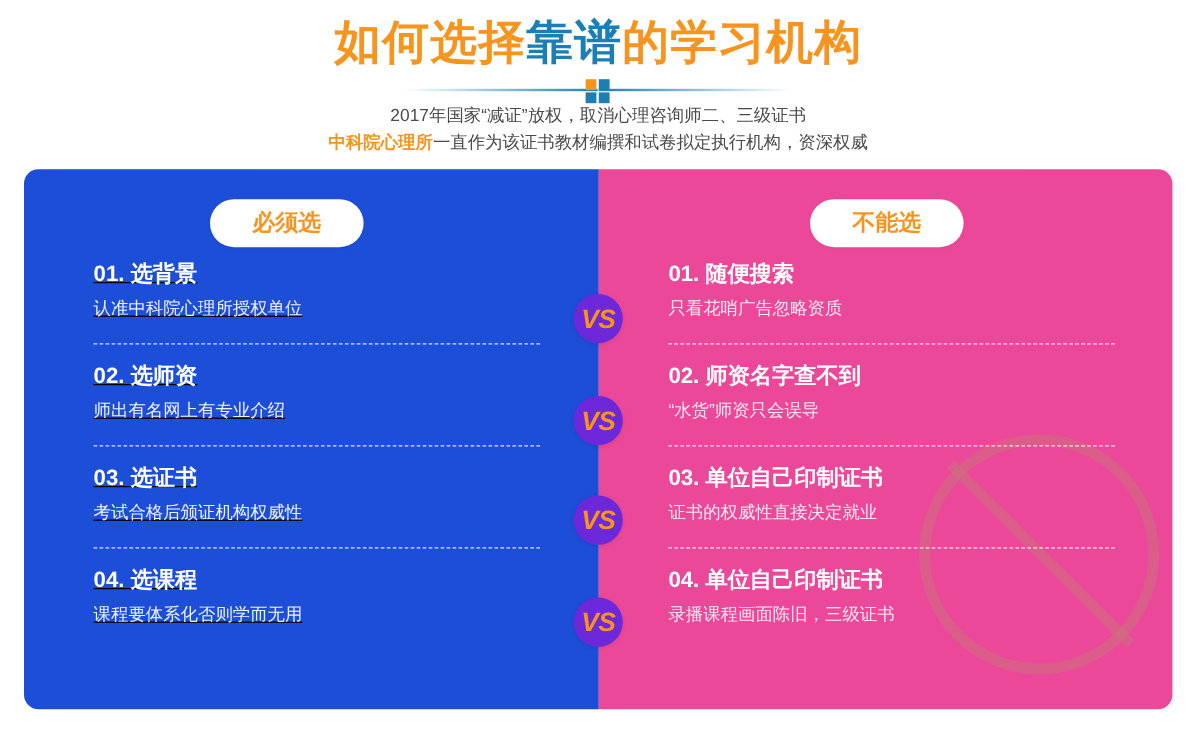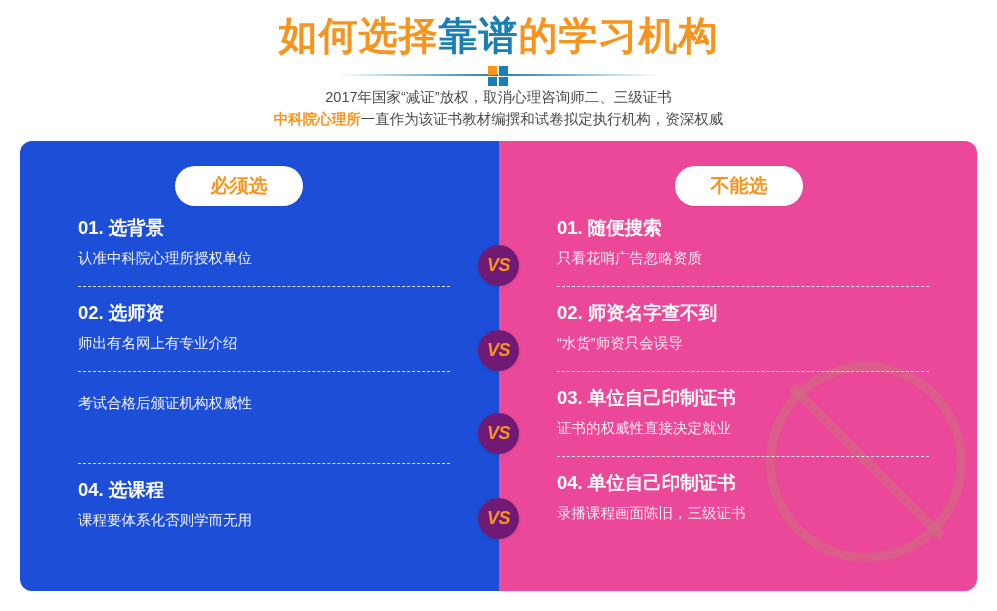--- a/index.html
+++ b/index.html
@@ -89,44 +89,44 @@
     background:#ffffff;border-radius:20px;
     display:flex;align-items:center;justify-content:center;
     font-size:19px;font-weight:bold;color:#f7941e;
     box-shadow:0 1px 3px rgba(0,0,0,0.06);
   }
   .panel-left .badge{left:155px;}
   .panel-right .badge{left:176px;}
 
   
   .list{position:absolute;top:74px;}
-  .panel-left .list{left:58px;width:372px;}
+  .panel-left .list{left:58px;width:372px;text-decoration:underline;}
   .panel-right .list{left:58px;width:372px;}
 
   .item{position:relative;height:85px;}
   .item-title{
     font-size:18.5px;font-weight:bold;color:#ffffff;
     line-height:24px;white-space:nowrap;padding-top:1px;
   }
   .item-sub{
     font-size:14.5px;color:rgba(255,255,255,0.93);
     line-height:22px;margin-top:7px;white-space:nowrap;
   }
   .panel-right .item-sub{color:rgba(255,255,255,0.88);}
   .item-rule{
     position:absolute;left:0;bottom:13px;width:372px;height:0;
     border-top:1px dashed rgba(255,255,255,0.85);
   }
 
   
   .vs{
     position:absolute;width:41px;height:41px;border-radius:50%;
-    background:#701a75;
+    background:#6d28d9;
     display:flex;align-items:center;justify-content:center;
-    font-size:18px;font-weight:bold;font-style:italic;
+    font-size:22px;font-weight:bold;font-style:italic;
     color:#f7941e;letter-spacing:-0.5px;
     box-shadow:0 1px 4px rgba(0,0,0,0.10);
     z-index:5;
   }
 </style>
 </head>
 <body>
 
 <div id="page">
 
@@ -171,20 +171,24 @@
         <div class="item">
           <div class="item-title">
             <span>02.</span>
             <span>选师资</span>
           </div>
           <div class="item-sub">师出有名网上有专业介绍</div>
           <div class="item-rule"></div>
         </div>
 
         <div class="item">
+          <div class="item-title">
+            <span>03.</span>
+            <span>选证书</span>
+          </div>
           <div class="item-sub">考试合格后颁证机构权威性</div>
           <div class="item-rule"></div>
         </div>
 
         <div class="item last">
           <div class="item-title">
             <span>04.</span>
             <span>选课程</span>
           </div>
           <div class="item-sub">课程要体系化否则学而无用</div>

